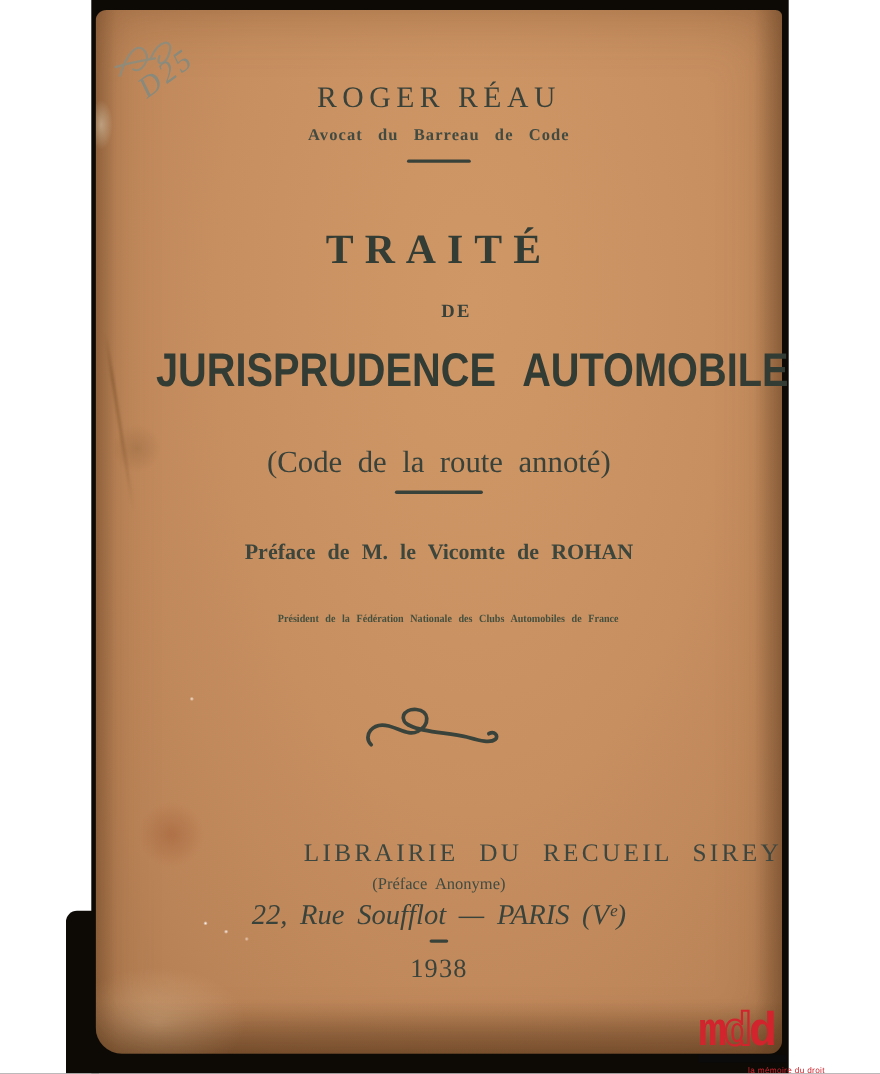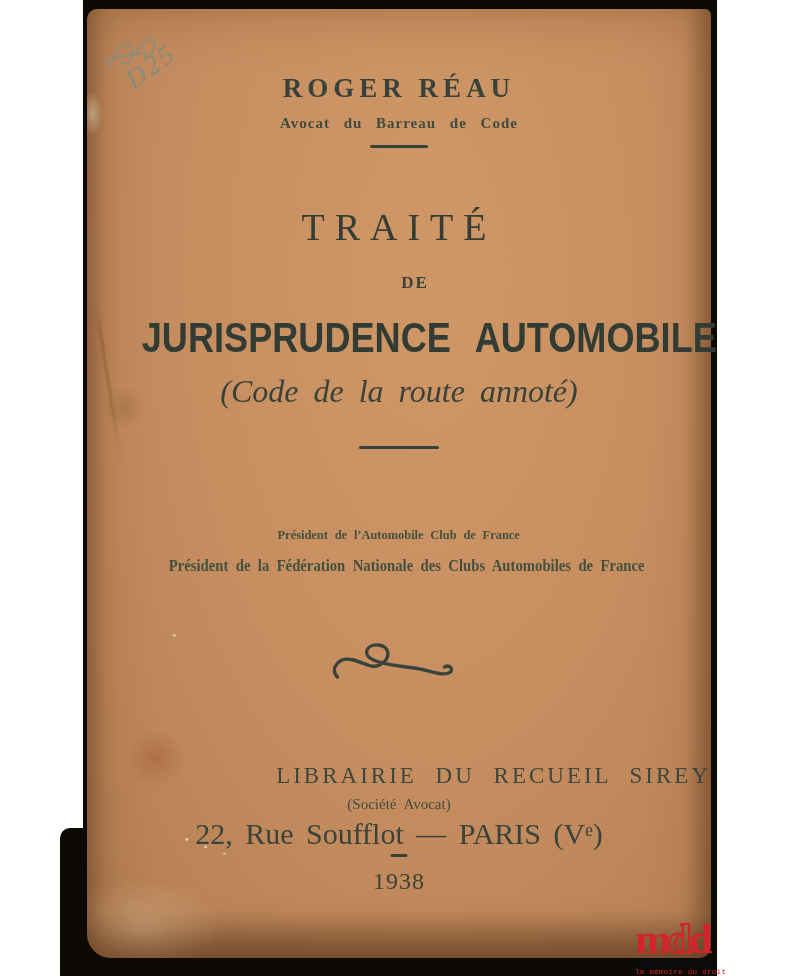--- a/index.html
+++ b/index.html
@@ -33,59 +33,59 @@
       linear-gradient(to right, rgba(80,50,25,.22), transparent 3%, transparent 96%, rgba(70,45,22,.30)),
       radial-gradient(ellipse at 55% 28%, #d09766 0%, #c78f60 48%, #bb8458 80%, #ae7a4f 100%);
     box-shadow: inset 0 0 55px rgba(95,55,22,.35), inset 0 -20px 30px rgba(70,40,16,.22);
   }
   .crack{
     position:absolute;left:20px;top:292px;width:3px;height:165px;
     background:linear-gradient(to bottom, transparent, rgba(125,82,42,.55) 25%, rgba(125,82,42,.35) 65%, transparent);
     transform:rotate(-9deg);filter:blur(1px);
   }
   .line{position:absolute;left:0;right:0;text-align:center;color:#39423a;}
-  .author{top:64px;font-size:27px;font-weight:bold;letter-spacing:5px;}
+  .author{top:64px;font-size:27px;font-weight:normal;letter-spacing:5px;}
   .author-role{top:106px;font-size:15px;font-weight:bold;letter-spacing:1px;word-spacing:9px;color:#414b42;}
   .rule{position:absolute;left:50%;transform:translateX(-50%);height:3px;background:#39423a;border-radius:2px;}
   .rule1{top:136px;width:58px;}
   .rule2{top:437px;width:80px;}
-  .title-word{top:196px;font-size:38px;font-weight:normal;letter-spacing:10px;color:#343d35;}
+  .title-word{top:196px;font-size:38px;font-weight:bold;letter-spacing:10px;color:#343d35;}
   .title-connector{top:264px;font-size:17px;font-weight:bold;letter-spacing:2px;padding-left:32px;}
   .title-main{top:304px;font-size:43px;font-weight:bold;color:#333c34;white-space:nowrap;
     font-family:Liberation Sans, sans-serif;}
   .title-main .squeeze{display:inline-block;transform:scaleX(.84);transform-origin:center;word-spacing:18px;letter-spacing:0px;}
-  .subtitle{top:364px;font-size:32px;font-style:italic;word-spacing:7px;color:#39423a;}
+  .subtitle{top:396px;font-size:28px;word-spacing:7px;color:#39423a;}
   .preface-line{top:482px;font-size:20px;font-weight:bold;word-spacing:6px;color:#3c463d;}
   .preface-role1{top:518px;font-size:13.5px;font-weight:bold;color:#44503f;}
-  .preface-role2{top:548px;font-size:16px;font-weight:bold;color:#44503f;margin-left:16px;}
+  .preface-role2{top:548px;font-size:10px;font-weight:bold;color:#44503f;margin-left:16px;}
   .preface-role1 .squeeze,.preface-role2 .squeeze{display:inline-block;transform:scaleX(.92);transform-origin:center;word-spacing:4px;}
   .ornament{position:absolute;top:622px;left:50%;transform:translateX(-53%);}
   .publisher{top:754px;font-size:23px;letter-spacing:3px;word-spacing:10px;color:#3d4740;text-align:right;}
   .company-type{top:787px;font-size:15px;word-spacing:4px;color:#414b42;}
-  .address{top:808px;font-size:30px;word-spacing:5px;color:#39433b;}
+  .address{top:808px;font-size:26px;font-style:italic;word-spacing:5px;color:#39433b;}
   .dash-rule{top:845px;width:17px;height:2.5px;}
   .year{top:859px;font-size:24px;letter-spacing:1px;color:#39433b;}
   
   .scribble{position:absolute;left:8px;top:14px;}
   .shelfmark{
     position:absolute;left:14px;top:42px;width:100px;text-align:center;
     transform:rotate(-36deg);font-style:italic;font-size:27px;letter-spacing:3px;color:#878a7d;
   }
   
   .watermark{position:absolute;left:635px;top:920px;width:83px;z-index:5;}
   .wm-letters{
-    font-family:Liberation Serif, serif;
+    font-family:Liberation Mono, monospace;
     font-weight:bold;font-size:43px;line-height:38px;letter-spacing:-3px;text-align:left;
   }
   .wm-solid{color:#d1242d;}
   .wm-outline{color:transparent;-webkit-text-stroke:2px #d1242d;}
   .wm-bar{width:80px;height:7px;background:#0b0b0b;margin-top:1px;}
   .wm-tagline{
-    font-family:Liberation Mono, monospace;
-    font-size:7.5px;color:#d1242d;white-space:nowrap;margin-top:2px;letter-spacing:.3px;
+    font-family:Liberation Sans, sans-serif;
+    font-size:7.5px;color:#d1242d;white-space:nowrap;margin-top:2px;letter-spacing:.3px;margin-left:45px;
   }
 </style>
 </head>
 <body>
 
 <div class="page">
 
   <div class="backdrop"></div>
   <div class="backdrop-ext"></div>
 
@@ -105,29 +105,29 @@
     <div class="line author">ROGER RÉAU</div>
     <div class="line author-role">Avocat du Barreau de Code</div>
     <div class="rule rule1"></div>
 
     <div class="line title-word">TRAITÉ</div>
     <div class="line title-connector">DE</div>
     <div class="line title-main"><span class="squeeze">JURISPRUDENCE AUTOMOBILE</span></div>
     <div class="line subtitle">(Code de la route annoté)</div>
     <div class="rule rule2"></div>
 
-    <div class="line preface-role1"><span class="squeeze">Président de l’Automobile Club de France</span></div>
+    <div class="line preface-line">Préface de M. le Vicomte de ROHAN</div>
     <div class="line preface-role2"><span class="squeeze">Président de la Fédération Nationale des Clubs Automobiles de France</span></div>
 
     <svg class="ornament" width="135" height="62" viewBox="0 0 135 62">
       <path d="M10 46 C 2 38, 11 25, 26 29 C 37 32, 45 38, 52 34 C 64 28, 63 15, 51 14 C 39 13, 34 24, 46 29 C 58 35, 80 35, 97 39 C 108 42, 118 45, 123 41 C 126 38, 122 33, 117 36" fill="none" stroke="#39433b" stroke-width="3.4" stroke-linecap="round"></path>
     </svg>
 
     <div class="line publisher">LIBRAIRIE DU RECUEIL SIREY</div>
-    <div class="line company-type">(Société Avocat)</div>
+    <div class="line company-type">(Préface Anonyme)</div>
     <div class="line address">22, Rue Soufflot — PARIS (Vᵉ)</div>
     <div class="rule dash-rule"></div>
     <div class="line year">1938</div>
 
   </div>
 
   <div class="watermark">
     <div class="wm-letters"><span class="wm-solid">m</span><span class="wm-outline">d</span><span class="wm-solid">d</span></div>
     <div class="wm-bar"></div>
     <div class="wm-tagline">la mémoire du droit</div>

